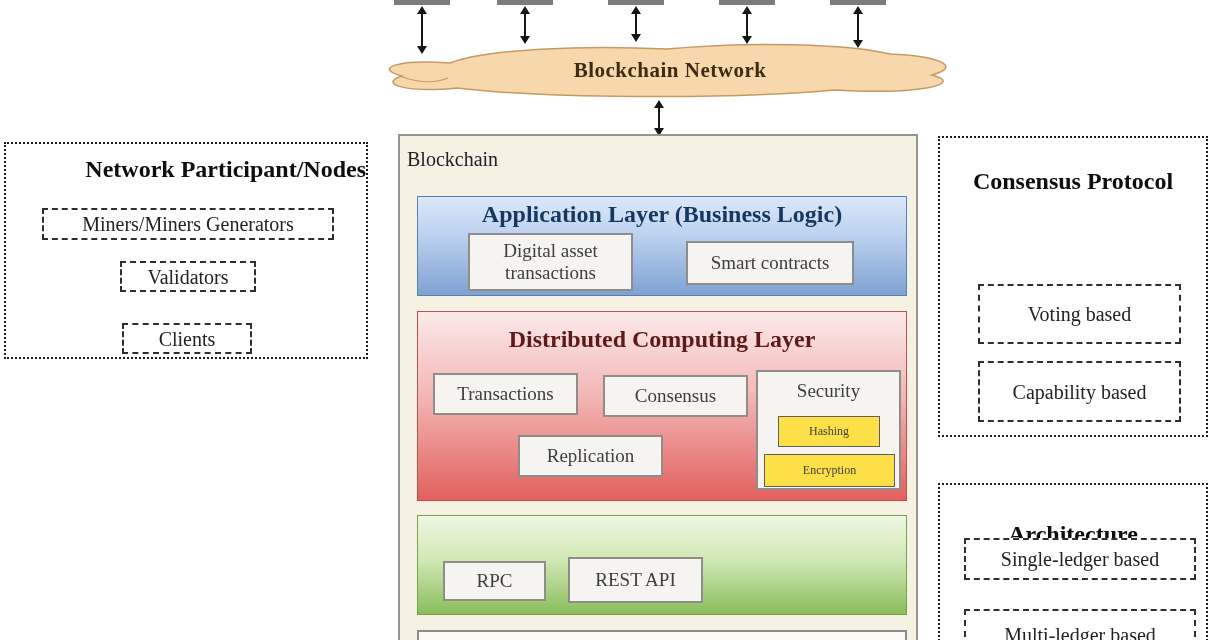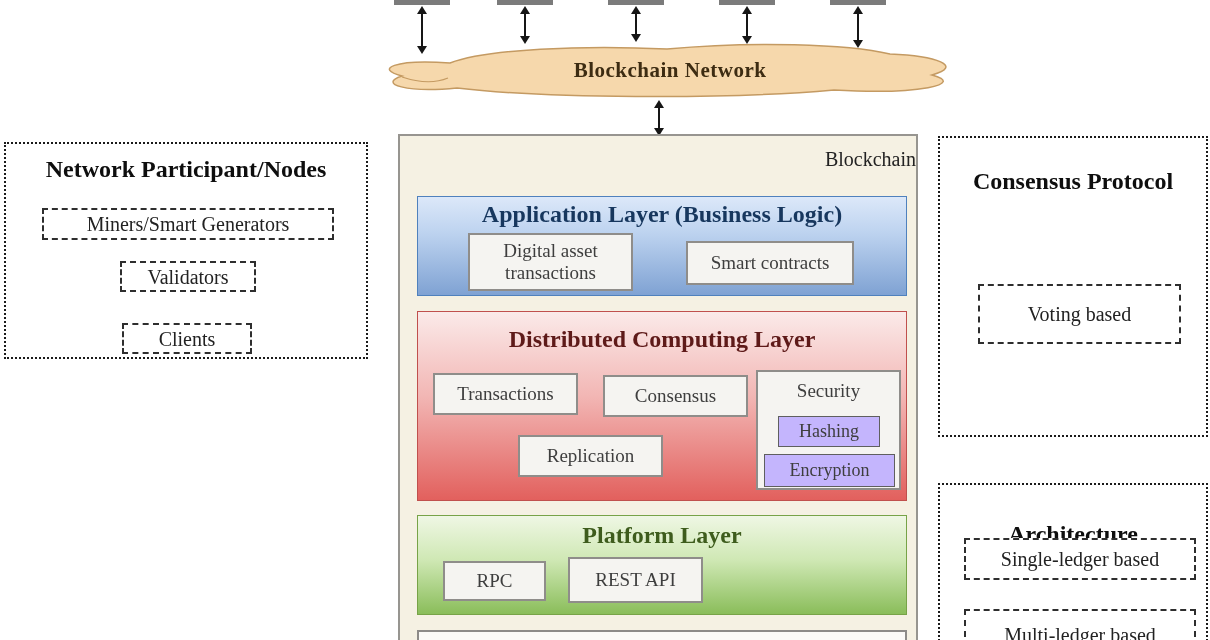--- a/index.html
+++ b/index.html
@@ -16,39 +16,39 @@
   
   .stub{position:absolute;top:0;height:5px;width:56px;background:#7b7b7b;}
   
   #cloud{position:absolute;left:372px;top:38px;width:596px;height:64px;}
   #cloud svg{position:absolute;left:0;top:0;}
   #cloud .cloud-label{position:absolute;left:0;right:0;top:20px;text-align:center;
     font-size:21px;font-weight:600;color:#3d2c12;letter-spacing:.5px;}
   
   #bc-box{position:absolute;left:398px;top:134px;width:520px;height:520px;
     background:#f5f1e3;border:2px solid #979590;box-sizing:border-box;}
-  #bc-title{position:absolute;left:0;right:0;top:12px;text-align:right;font-size:20px;color:#222;padding-left:7px;}
+  #bc-title{position:absolute;left:0;right:0;top:12px;text-align:left;font-size:20px;color:#222;padding-left:7px;}
   .layer{position:absolute;left:17px;width:490px;box-sizing:border-box;}
   .layer-app{top:60px;height:100px;border:1px solid #4f81bd;
     background:linear-gradient(180deg,#dce8f9 0%,#bcd2ef 38%,#7fa2d3 100%);}
   .layer-dist{top:175px;height:190px;border:1px solid #c0504d;
     background:linear-gradient(180deg,#fbeae9 0%,#f2b6b4 45%,#e2605d 100%);text-decoration:underline;}
   .layer-plat{top:379px;height:100px;border:1px solid #77a347;
     background:linear-gradient(180deg,#eff7e4 0%,#cfe8b4 45%,#8abd5a 100%);}
   .layer-partial{top:494px;height:40px;border:2px solid #8d8b88;background:#fbfaf7;}
   .ltitle{position:absolute;left:0;right:0;text-align:center;font-weight:bold;font-size:24px;}
   .layer-app .ltitle{top:4px;color:#17375e;}
   .layer-dist .ltitle{top:14px;color:#5e1a19;}
   .layer-plat .ltitle{top:6px;color:#3e5c1d;}
   
   .wbox{position:absolute;background:#f5f4f1;border:2px solid #8f8d8a;color:#3e3e3e;
     font-size:19px;display:flex;align-items:center;justify-content:center;
     text-align:center;line-height:1.15;box-sizing:border-box;}
-  .subbox{position:absolute;background:#c4b5fd;border:1px solid#5f5f5f;color:#3e3e3e;
-    font-size:18px;display:flex;align-items:center;justify-content:center;box-sizing:border-box;}
+  .subbox{position:absolute;background:#fde047;border:1px solid#5f5f5f;color:#3e3e3e;
+    font-size:12px;display:flex;align-items:center;justify-content:center;box-sizing:border-box;}
   .sec-label{position:absolute;left:0;right:0;top:8px;text-align:center;font-size:19px;color:#3e3e3e;}
   
   .panel{position:absolute;border:2px dotted #1a1a1a;background:#ffffff;box-sizing:border-box;}
   .ptitle{position:absolute;left:0;right:0;text-align:center;font-weight:bold;font-size:24px;color:#0e0e0e;}
   .dbox{position:absolute;border:2px dashed #2e2e2e;background:#ffffff;color:#222;
     font-size:20px;display:flex;align-items:center;justify-content:center;
     text-align:center;line-height:1.2;box-sizing:border-box;}
 </style>
 </head>
 <body>
@@ -94,38 +94,38 @@
       <div class="wbox" style="left:185px;top:63px;width:145px;height:42px;">Consensus</div>
       <div class="wbox" style="left:100px;top:123px;width:145px;height:42px;">Replication</div>
       <div class="wbox" style="left:338px;top:58px;width:145px;height:120px;align-items:flex-start;">
         <span class="sec-label">Security</span>
         <span class="subbox" style="left:20px;top:44px;width:102px;height:31px;">Hashing</span>
         <span class="subbox" style="left:6px;top:82px;width:131px;height:33px;">Encryption</span>
       </div>
     </div>
 
     <div class="layer layer-plat">
-      <div class="ltitle">Platform Layer</div>
       <div class="wbox" style="left:25px;top:45px;width:103px;height:40px;">RPC</div>
       <div class="wbox" style="left:150px;top:41px;width:135px;height:46px;">REST API</div>
     </div>
 
     <div class="layer layer-partial"></div>
   </div>
 
   <div class="panel" style="left:4px;top:142px;width:364px;height:217px;">
-    <div class="ptitle" style="top:12px;">Network Participant/Nodes</div>
-    <div class="dbox" style="left:36px;top:64px;width:292px;height:32px;">Miners/Smart Generators</div>
+    <div class="ptitle" style="top:12px;text-align:right;">Network Participant/Nodes</div>
+    <div class="dbox" style="left:36px;top:64px;width:292px;height:32px;">Miners/Miners Generators</div>
     <div class="dbox" style="left:114px;top:117px;width:136px;height:31px;">Validators</div>
     <div class="dbox" style="left:116px;top:179px;width:130px;height:31px;">Clients</div>
   </div>
 
   <div class="panel" style="left:938px;top:136px;width:270px;height:301px;">
     <div class="ptitle" style="top:30px;">Consensus Protocol</div>
     <div class="dbox" style="left:38px;top:146px;width:203px;height:60px;">Voting based</div>
+    <div class="dbox" style="left:38px;top:223px;width:203px;height:61px;">Capability based</div>
   </div>
 
   <div class="panel" style="left:938px;top:483px;width:270px;height:170px;">
     <div class="ptitle" style="top:18px;margin-top:18px;">Architecture</div>
     <div class="dbox" style="left:24px;top:53px;width:232px;height:42px;">Single-ledger based</div>
     <div class="dbox" style="left:24px;top:124px;width:232px;height:50px;align-items:flex-start;padding-top:12px;">Multi-ledger based</div>
   </div>
 
 </div>
 

